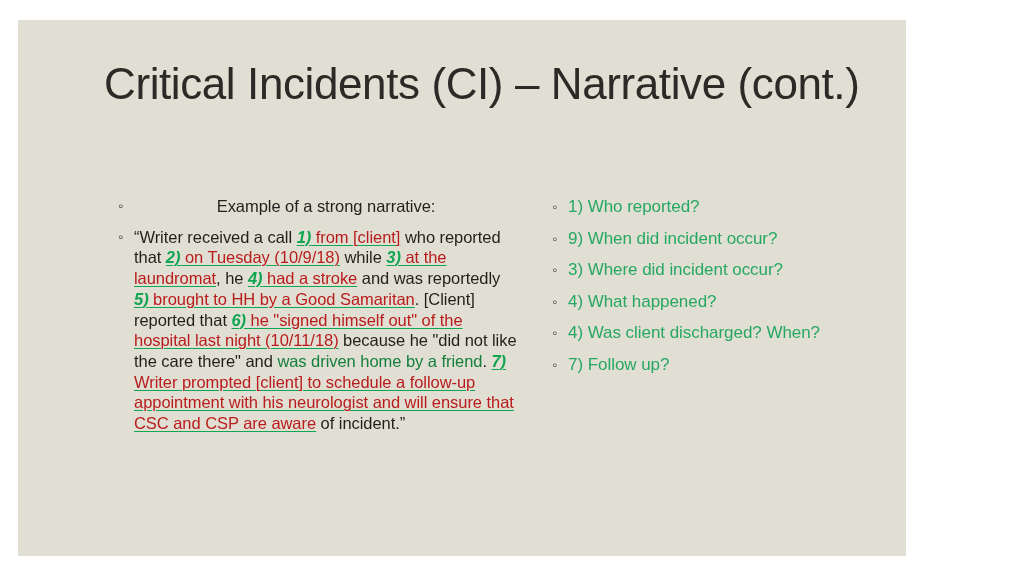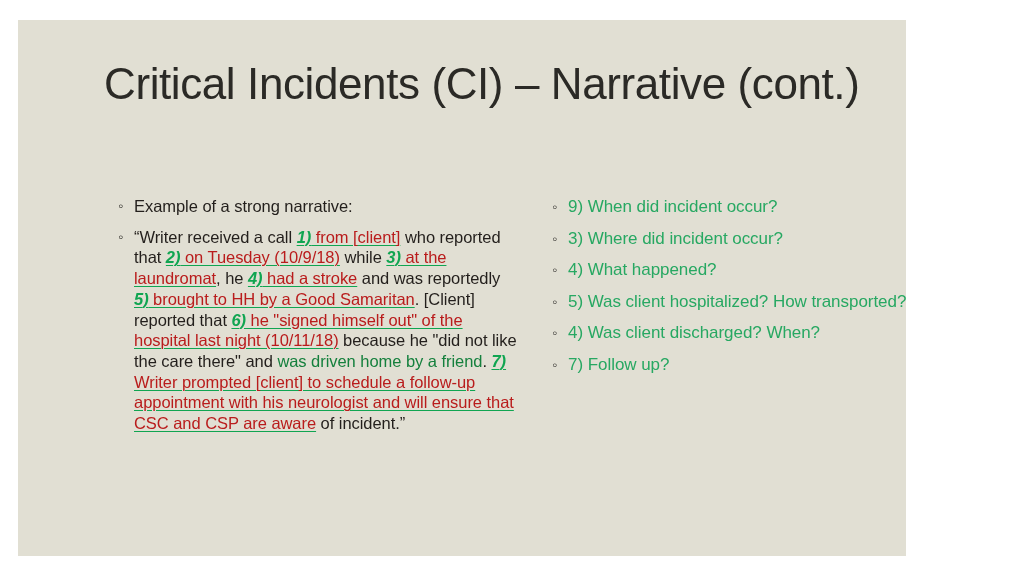--- a/index.html
+++ b/index.html
@@ -72,20 +72,21 @@
     line-height: inherit;
   }
 
   
   #left-col li {
     font-size: 16.5px;
     line-height: 20.7px;
     color: #231f1c;
     font-weight: 400;
     letter-spacing: -0.05px;
+    text-align: center;
   }
   #left-col li.lead {
     margin-bottom: 10px;
   }
   #left-col li.narrative {
     text-align: left;
   }
 
   
   #right-col li {
@@ -136,22 +137,22 @@
         <span>Example of a strong narrative:</span>
       </li>
       <li class="narrative">
         <span id="narrative-runs"><span class="k">“Writer received a call </span><span class="gn">1)</span><span class="g"> from [client]</span><span class="k"> who reported that </span><span class="gn">2)</span><span class="g"> on Tuesday (10/9/18)</span><span class="k"> while </span><span class="gn">3)</span><span class="g"> at the laundromat</span><span class="k">, he </span><span class="gn">4)</span><span class="g"> had a stroke</span><span class="k"> and was reportedly </span><span class="gn">5)</span><span class="g"> brought to HH by a Good Samaritan</span><span class="k">. [Client] reported that </span><span class="gn">6)</span><span class="g"> he "signed himself out" of the hospital last night (10/11/18)</span><span class="k"> because he "did not like the care there" and </span><span class="b">was driven home by a friend</span><span class="k">. </span><span class="gn">7)</span><span class="g"> Writer prompted [client] to schedule a follow-up appointment with his neurologist and will ensure that CSC and CSP are aware</span><span class="k"> of incident.”</span></span>
       </li>
     </ul>
   </div>
 
   <div id="right-col">
     <ul class="bullets" id="question-list">
+        <li><span>1) Who reported?</span></li>
         <li><span>9) When did incident occur?</span></li>
         <li><span>3) Where did incident occur?</span></li>
         <li><span>4) What happened?</span></li>
-        <li><span>5) Was client hospitalized? How transported?</span></li>
         <li><span>4) Was client discharged? When?</span></li>
         <li><span>7) Follow up?</span></li>
       </ul>
   </div>
 
 </div>
 
 </body></html>

